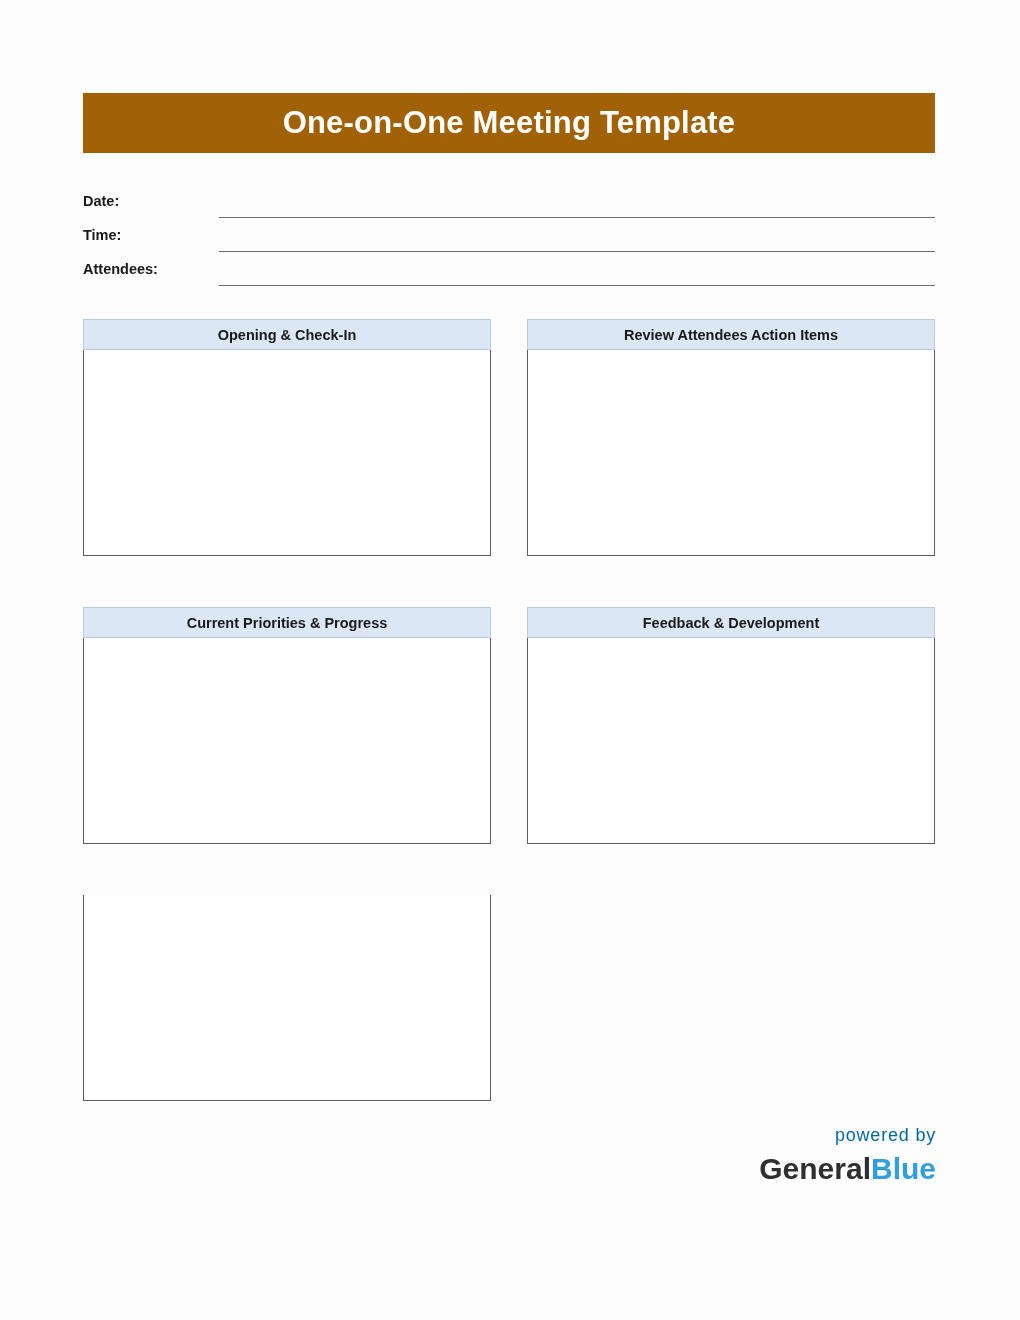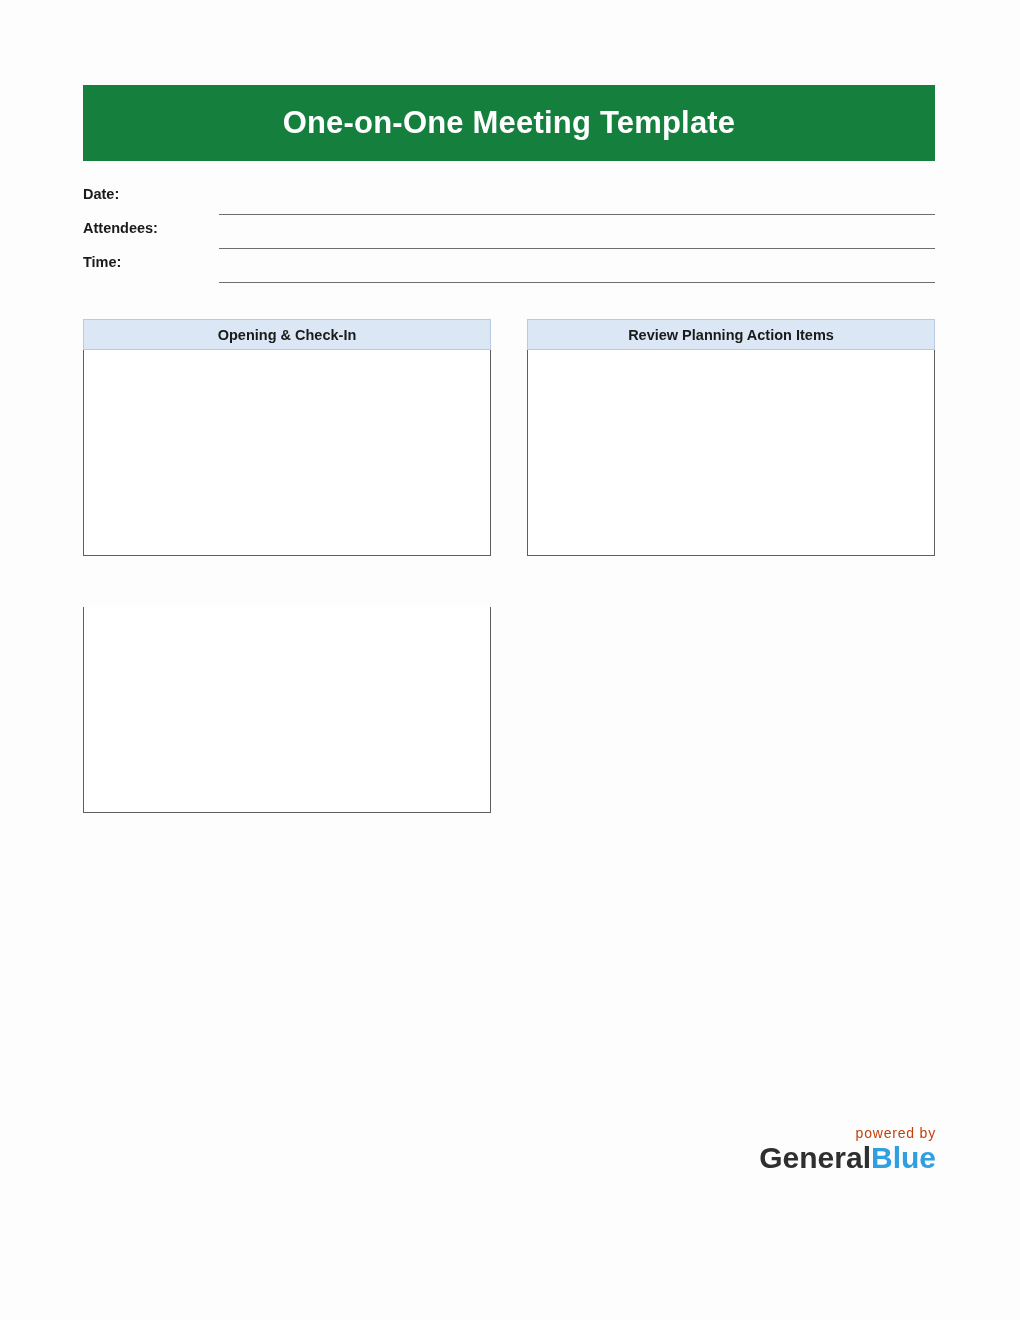--- a/index.html
+++ b/index.html
@@ -21,45 +21,45 @@
     top: 0;
     width: 1020px;
     height: 1320px;
     background: #fdfdfd;
   }
 
   
   .title-bar {
     position: absolute;
     left: 83px;
-    top: 85px;
+    top: 93px;
     width: 852px;
-    height: 76px;
-    background: #15803d;
+    height: 60px;
+    background: #a16207;
     display: flex;
     align-items: center;
     justify-content: center;
   }
   .title-bar .title-text {
     color: #ffffff;
     font-size: 31px;
     font-weight: bold;
     letter-spacing: 0.2px;
   }
 
   
   .meta {
     position: absolute;
     left: 83px;
     top: 186px;
     width: 852px;
   }
   .meta-row {
     display: flex;
-    align-items: flex-start;
+    align-items: center;
     height: 34px;
     gap: 8px;
   }
   .meta-label {
     width: 128px;
     font-size: 14.5px;
     font-weight: bold;
     color: #1a1a1a;
     padding-bottom: 5px;
   }
@@ -133,24 +133,24 @@
 
   
   .branding {
     position: absolute;
     right: 84px;
     top: 1125px;
     text-align: right;
     width: 230px;
   }
   .powered-by {
-    font-size: 14px;
-    color: #c2410c;
+    font-size: 18px;
+    color: #0369a1;
     letter-spacing: 0.8px;
-    margin-bottom: 2px;
+    margin-bottom: 8px;
   }
   .brand-name {
     font-size: 30px;
     font-weight: bold;
     line-height: 1;
   }
   .brand-general { color: #2f2f2f; margin-top: 20px; }
   .brand-blue { color: #2f9fe0; }
 </style>
 </head>
@@ -161,42 +161,52 @@
   <div class="title-bar">
     <span class="title-text">One-on-One Meeting Template</span>
   </div>
 
   <div class="meta">
     <div class="meta-row">
       <div class="meta-label">Date:</div>
       <div class="meta-line"></div>
     </div>
     <div class="meta-row">
+      <div class="meta-label">Time:</div>
+      <div class="meta-line"></div>
+    </div>
+    <div class="meta-row">
       <div class="meta-label">Attendees:</div>
       <div class="meta-line"></div>
     </div>
-    <div class="meta-row">
-      <div class="meta-label">Time:</div>
-      <div class="meta-line"></div>
-    </div>
   </div>
 
   <div class="grid">
 
     <div class="row">
       <div class="cell">
         <div class="cell-header">Opening &amp; Check-In</div>
         <div class="cell-box"></div>
       </div>
       <div class="cell">
-        <div class="cell-header">Review Planning Action Items</div>
-        <div class="cell-box"></div>
-      </div>
-    </div>
-
+        <div class="cell-header">Review Attendees Action Items</div>
+        <div class="cell-box"></div>
+      </div>
+    </div>
+
+    <div class="row">
+      <div class="cell">
+        <div class="cell-header">Current Priorities &amp; Progress</div>
+        <div class="cell-box"></div>
+      </div>
+      <div class="cell">
+        <div class="cell-header">Feedback &amp; Development</div>
+        <div class="cell-box"></div>
+      </div>
+    </div>
 
     <div class="row">
       <div class="cell">
         <div class="cell-box"></div>
       </div>
     </div>
 
   </div>
 
 

